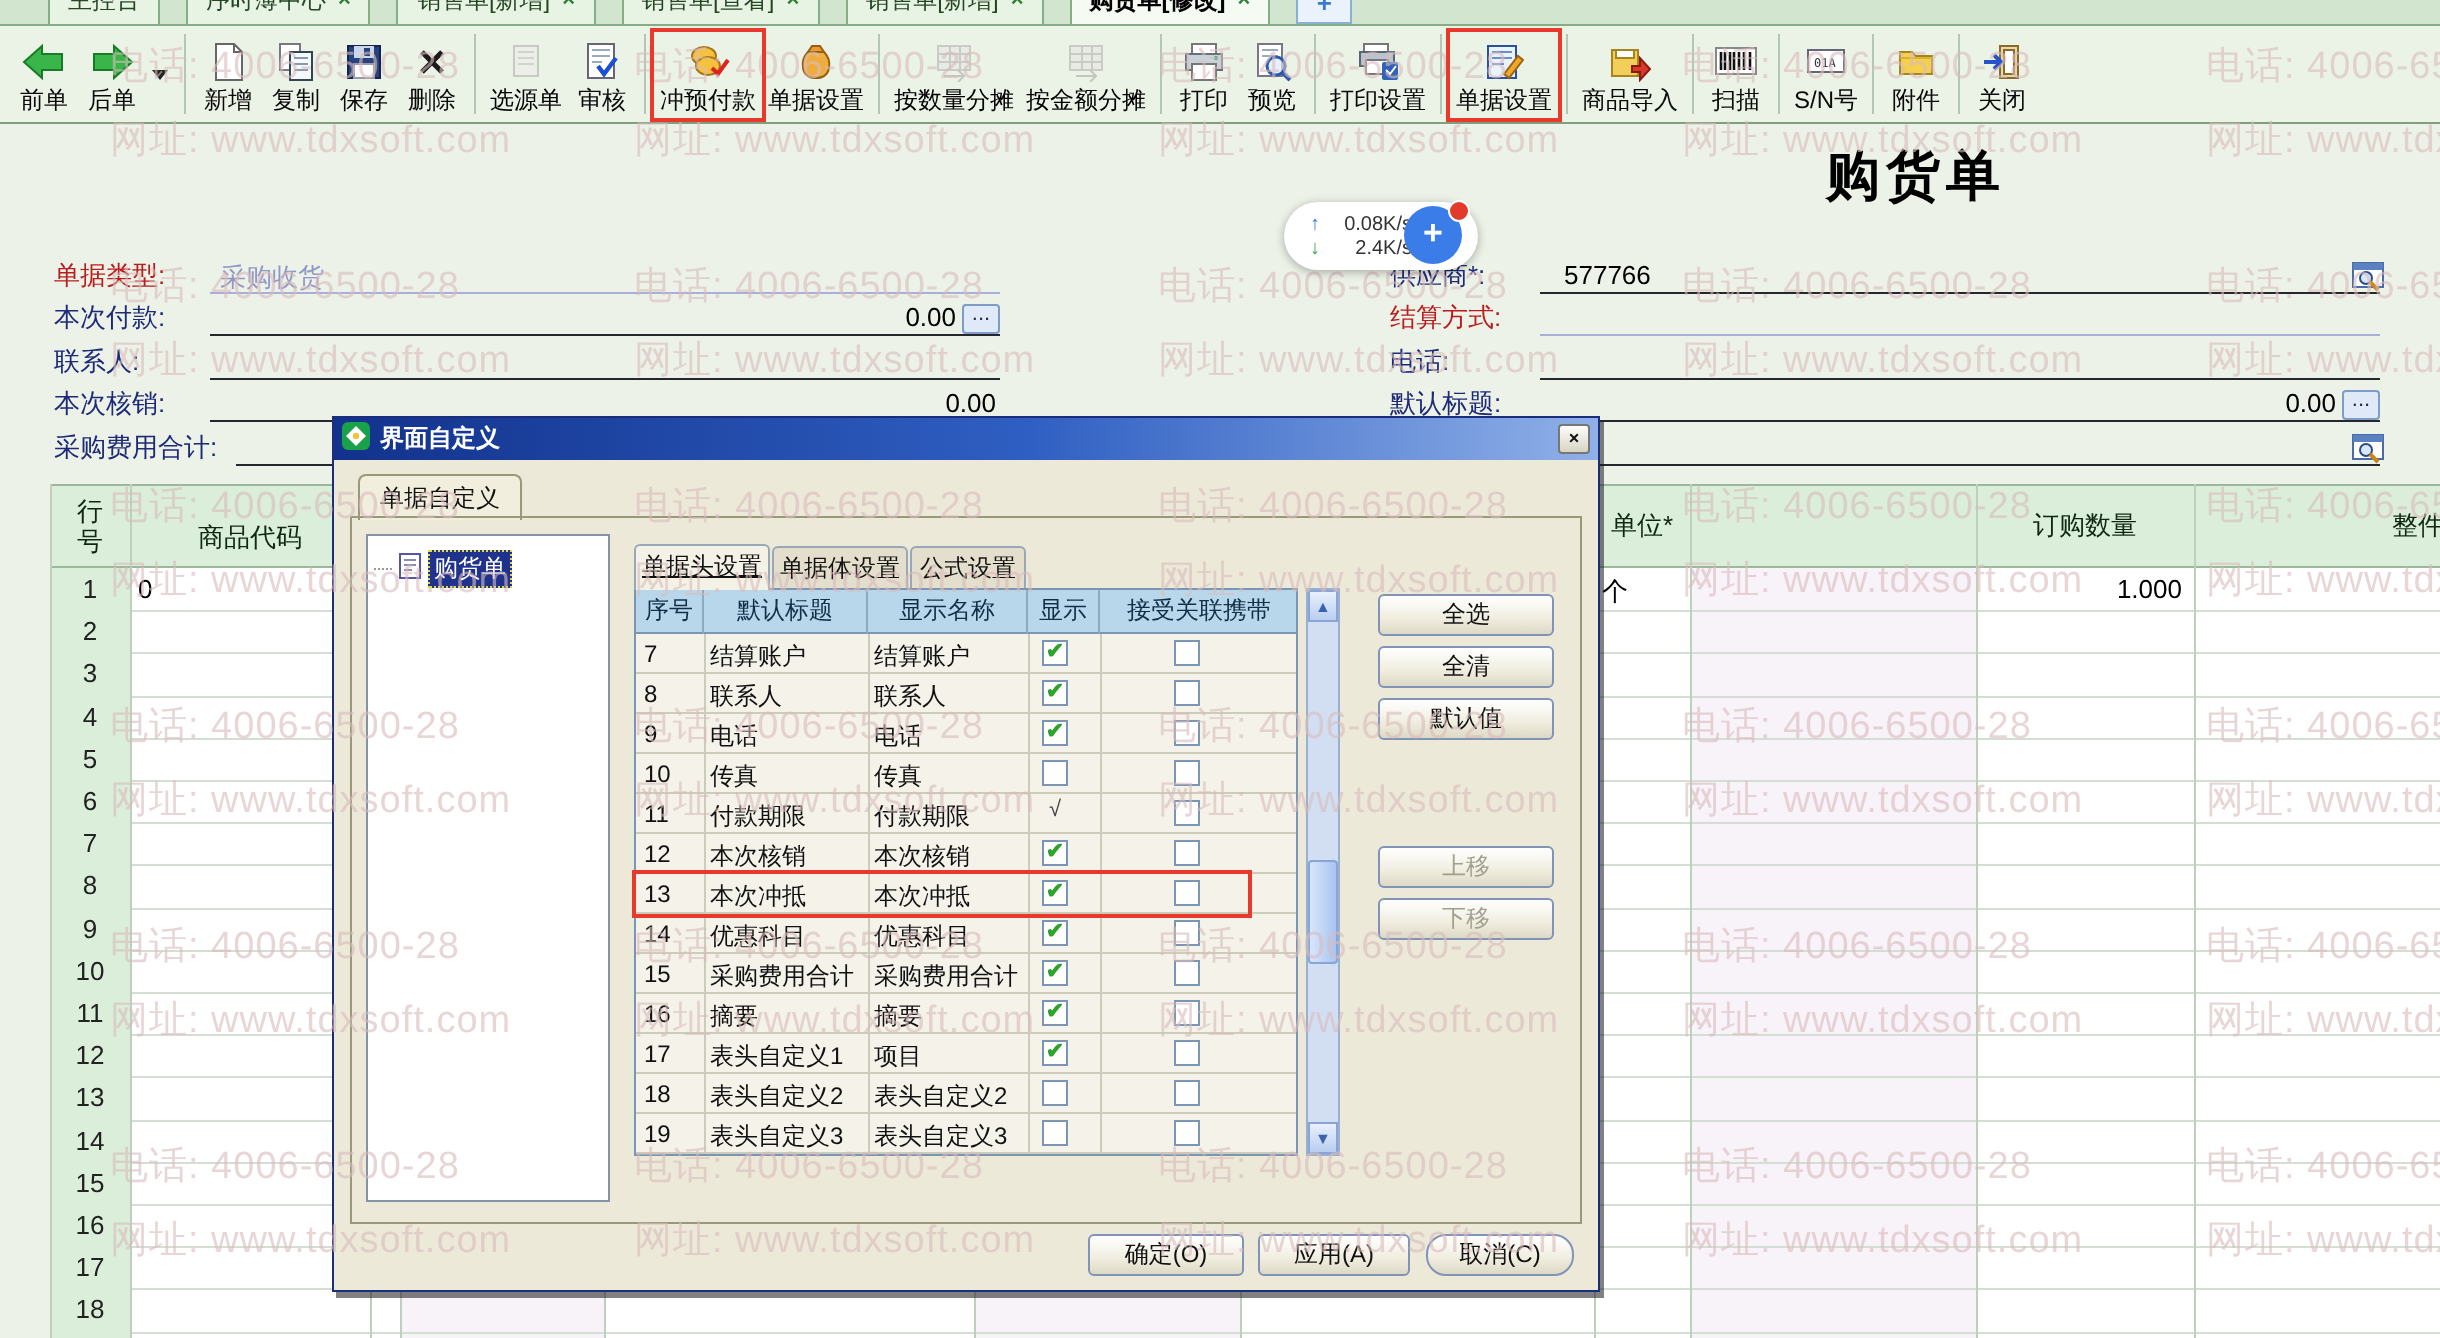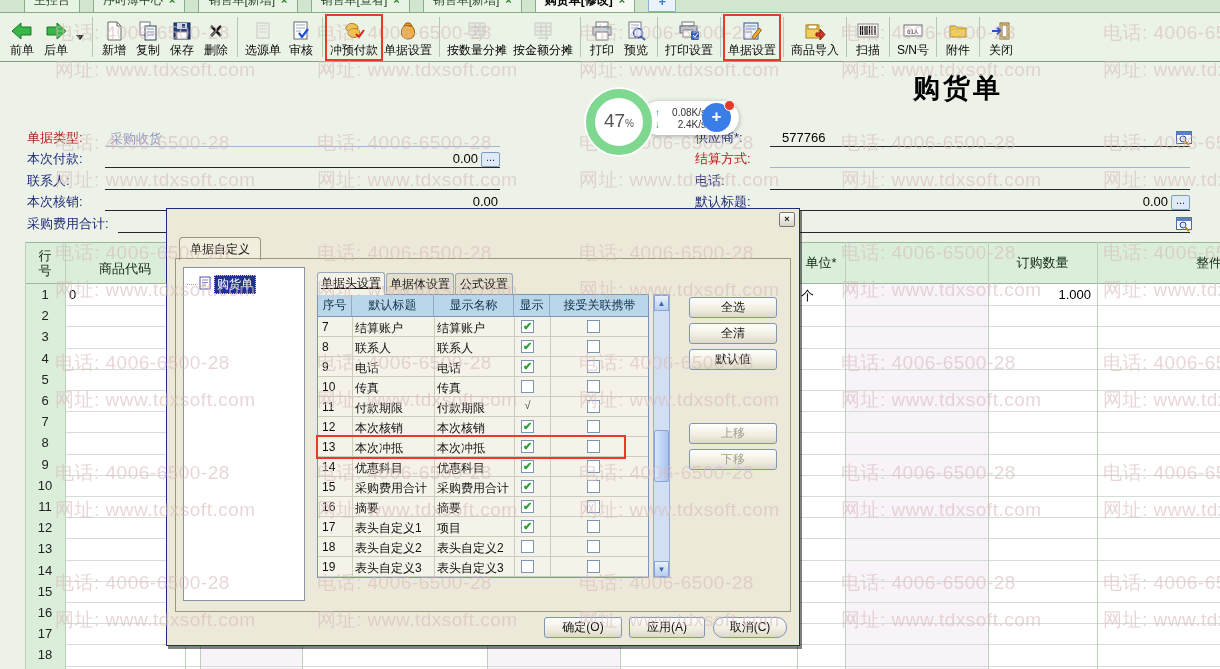--- a/index.html
+++ b/index.html
@@ -459,20 +459,28 @@
       <div class="f-line" style="left: 770px; width: 420px; top: 232px;"></div>
       <div class="lookup" style="left: 1176px; top: 217px;"><svg width="17" height="15" viewBox="0 0 17 15">
           <rect x="0.5" y="0.5" width="15" height="12" fill="#fff" stroke="#4a6aa8"></rect>
           <rect x="0.5" y="0.5" width="15" height="3.5" fill="#5a82c0"></rect>
           <circle cx="7" cy="8" r="3" fill="#d8e8fa" stroke="#2a4a88"></circle>
           <path d="M9 10 L13 14" stroke="#c8871a" stroke-width="2"></path>
         </svg></div>
     </div>
 
   <div id="dialog">
+    <div id="dlg-titlebar">
+      <span id="dlg-logo"><svg width="14" height="14" viewBox="0 0 14 14">
+            <rect width="14" height="14" rx="3" fill="#18a04a"></rect>
+            <path d="M7 2 L12 7 L7 12 L2 7 Z" fill="#fff"></path>
+            <circle cx="7" cy="7" r="1.6" fill="#f5c33b"></circle>
+          </svg></span>
+      <span id="dlg-title">界面自定义</span>
+    </div>
     <div id="dlg-close">×</div>
     <div class="dlg-tab">单据自定义</div>
     <div class="dlg-page"></div>
     <div id="tree">
       <div class="tree-row">
         <span class="tree-dots"></span>
         <span id="tree-doc-ic"><svg width="12" height="14" viewBox="0 0 12 14">
               <rect x="1" y="1" width="10" height="12" fill="#fff" stroke="#55a"></rect>
               <path d="M3 4h6M3 6.5h6M3 9h4" stroke="#88b"></path>
             </svg></span>
@@ -640,26 +648,20 @@
     <div class="sbtn" style="top:88px;">全选</div>
     <div class="sbtn" style="top:114px;">全清</div>
     <div class="sbtn" style="top:140px;">默认值</div>
     <div class="sbtn dis" style="top:214px;">上移</div>
     <div class="sbtn dis" style="top:240px;">下移</div>
     <div class="bbtn" style="left:377px;top:408px;width:78px;">确定(O)</div>
     <div class="bbtn" style="left:462px;top:408px;width:76px;">应用(A)</div>
     <div class="bbtn" style="left:546px;top:408px;width:74px;border-radius:10px;">取消(C)</div>
   </div>
 
-  <div id="ring">
-    <div class="pct">
-        <span>47</span>
-        <span class="pctsym">%</span>
-      </div>
-  </div>
   <div id="pill">
     <div class="net-row">
         <span class="arr-up">↑</span>
         <span class="nval">0.08K/s</span>
       </div>
     <div class="net-row">
         <span class="arr-down">↓</span>
         <span class="nval">2.4K/s</span>
       </div>
   </div>

